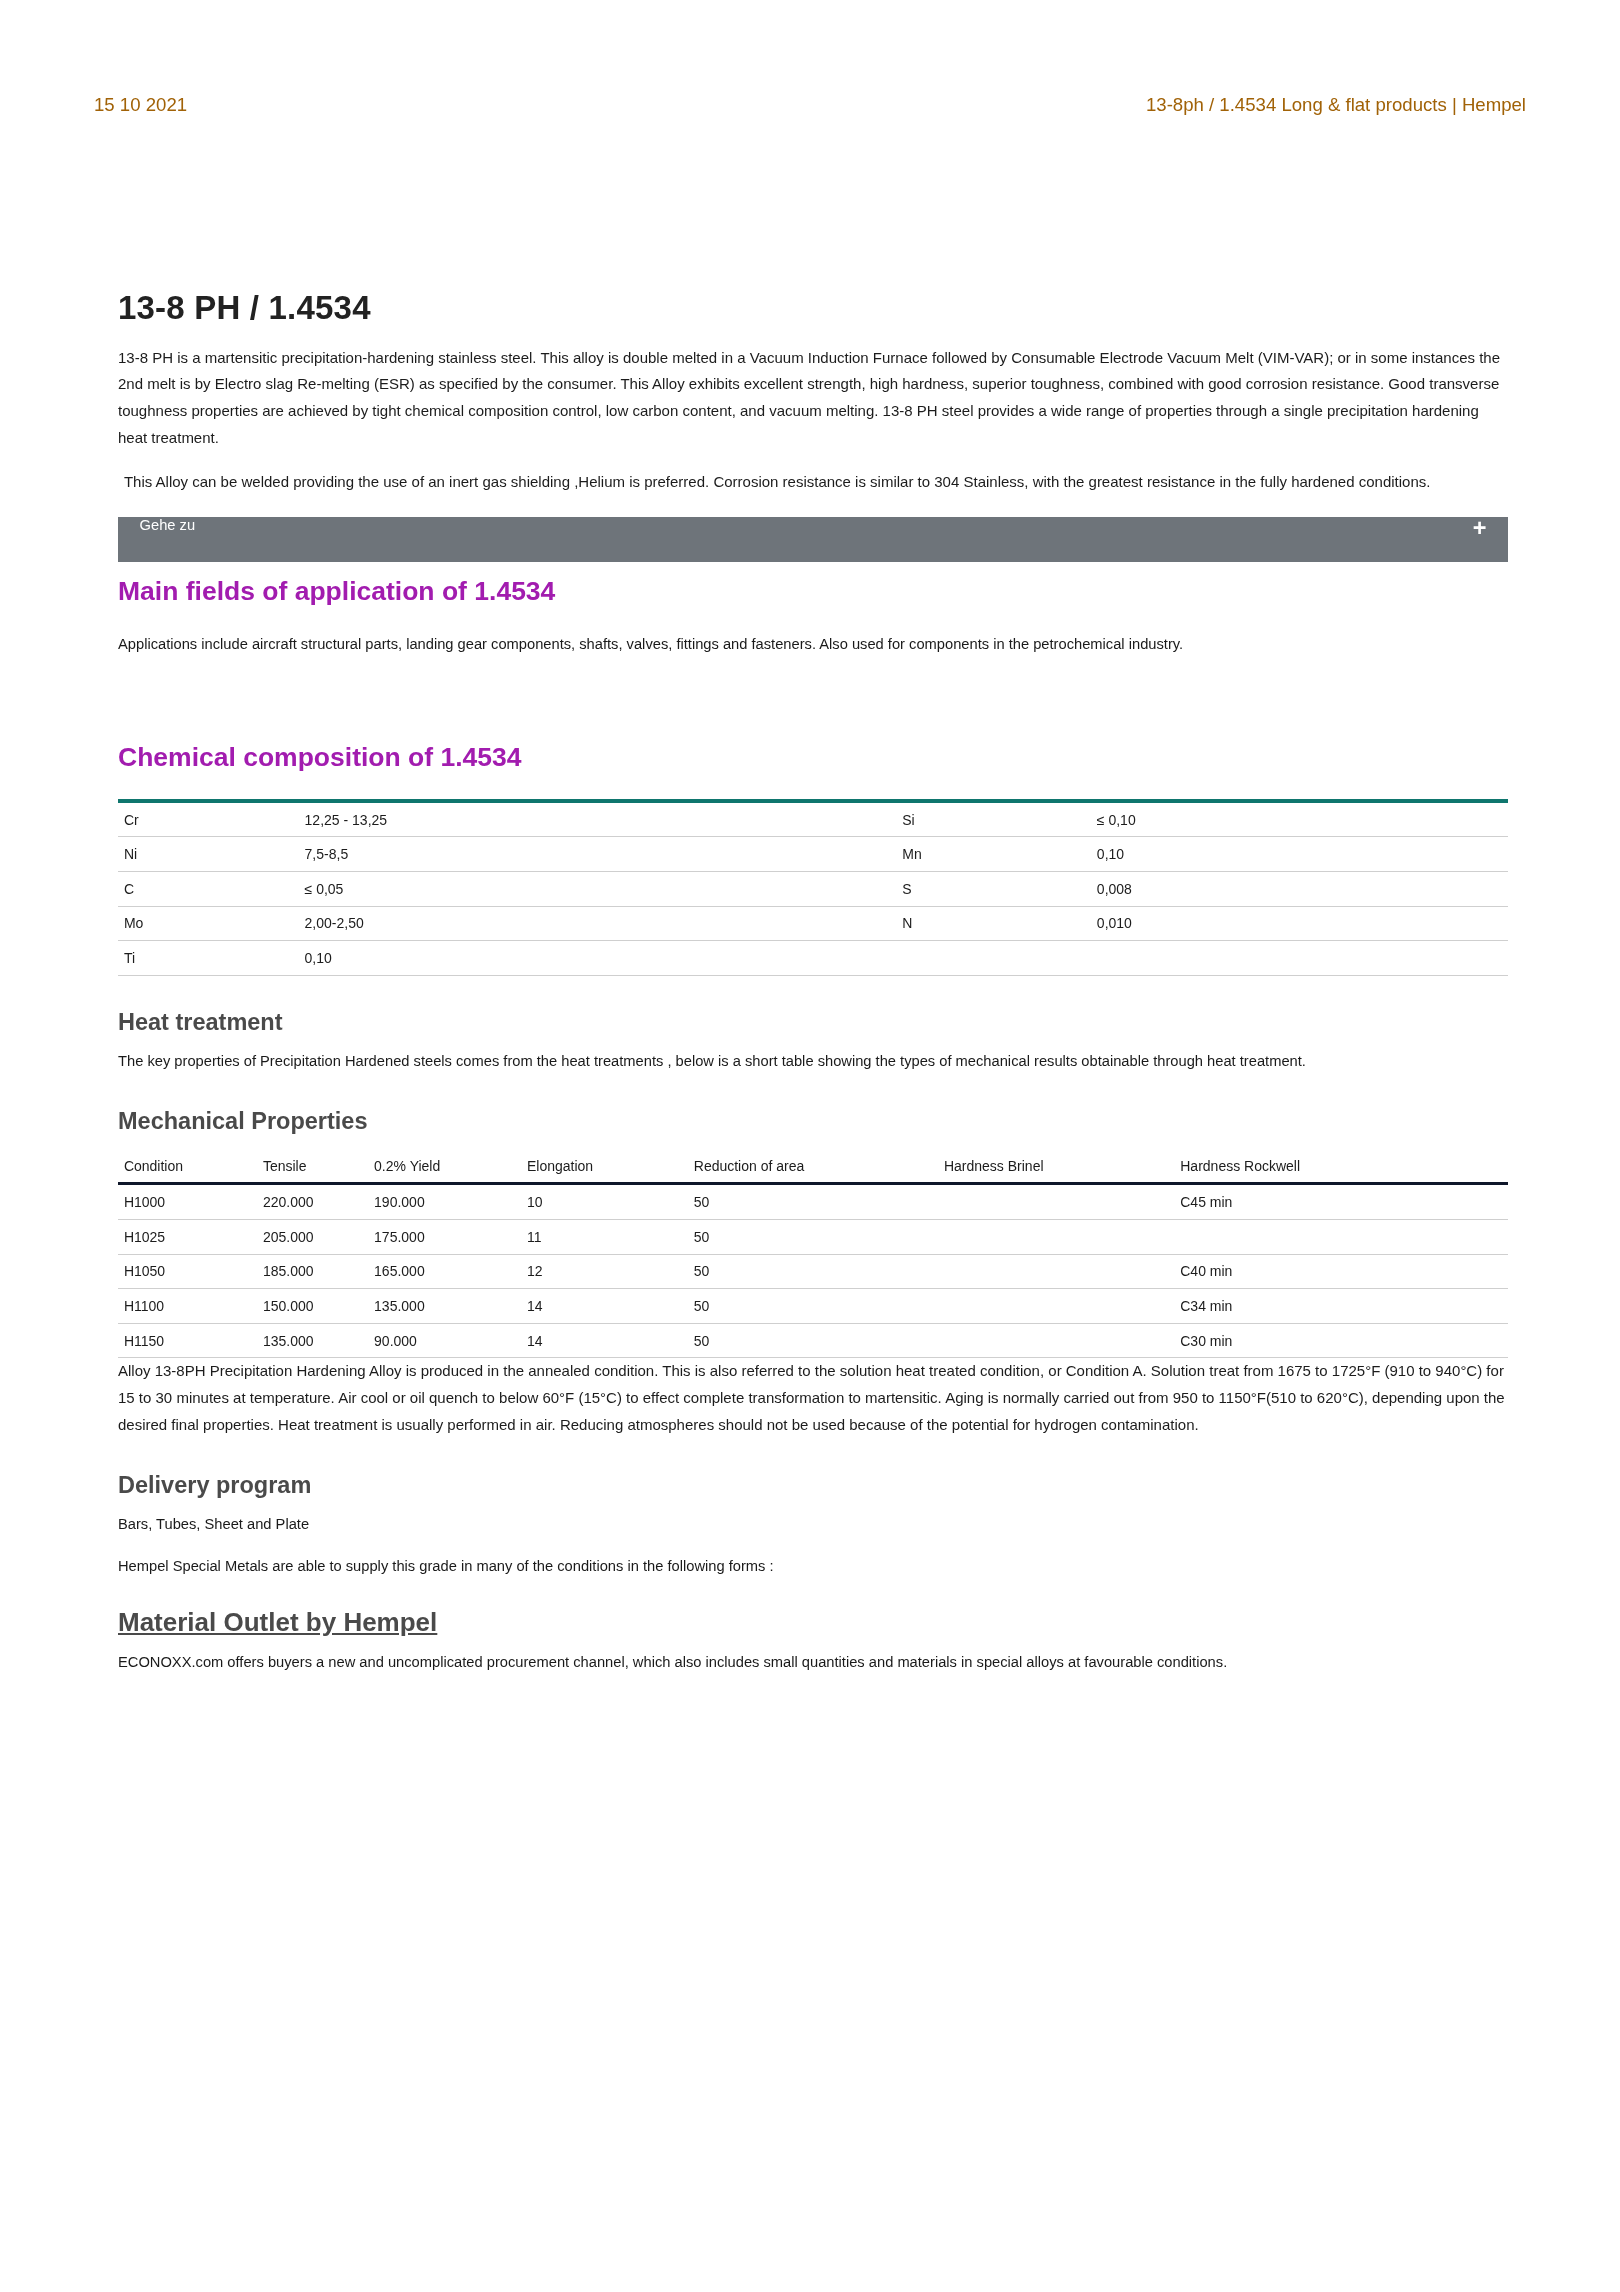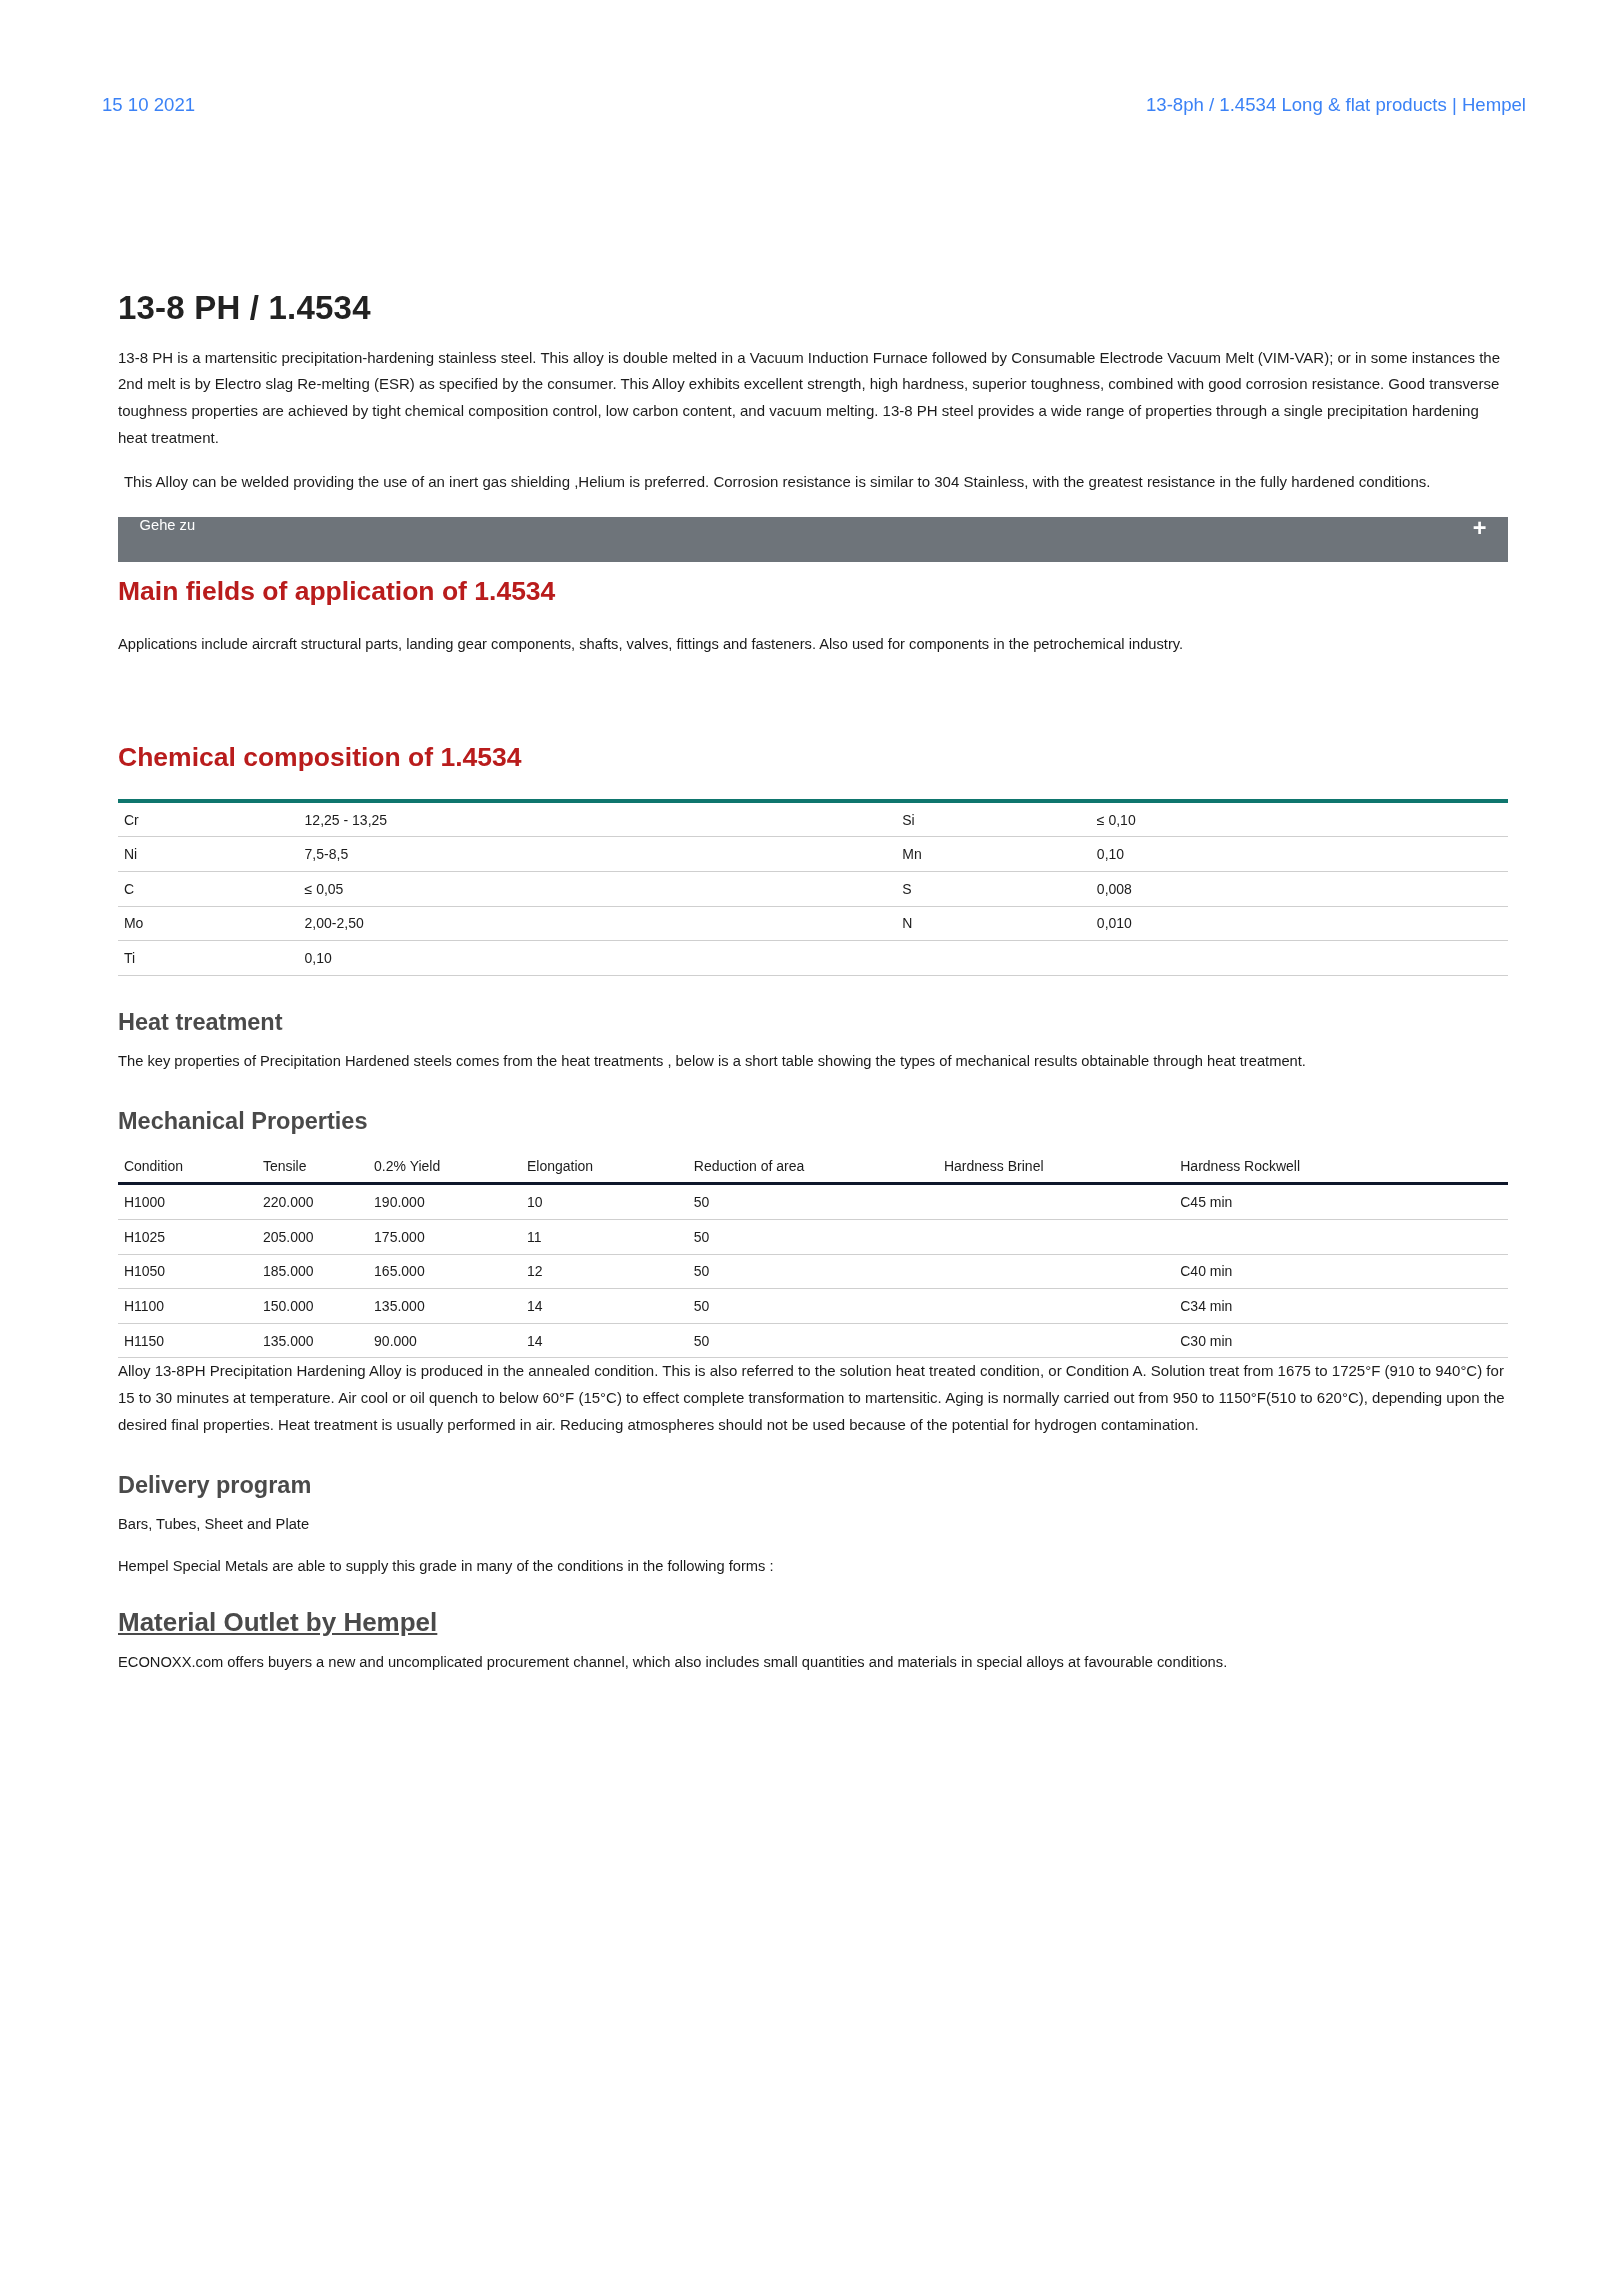--- a/index.html
+++ b/index.html
@@ -25,22 +25,21 @@
   
   .doc-header {
     position: absolute;
     top: 94px;
     left: 94px;
     right: 94px;
     display: flex;
     justify-content: space-between;
     align-items: baseline;
     font-size: 18.6px;
-    color: #3b82f6;
-    margin-left: 8px;
+    color: #a16207;
   }
   .doc-header .date { font-size: 18.6px; }
   .doc-header .title-right { font-size: 18.6px; }
 
   
   .content {
     position: absolute;
     top: 289px;
     left: 118px;
     width: 1390px;
@@ -79,21 +78,21 @@
     line-height: 1;
     font-weight: bold;
     color: #fff;
     user-select: none;
   }
 
   
   h2.section {
     font-size: 26.5px;
     font-weight: bold;
-    color: #b91c1c;
+    color: #a21caf;
     margin: 13.7px 0 25.5px 0;
   }
   h2.section.tight { margin-top: 23.5px; }
   h3.sub {
     font-size: 23.5px;
     font-weight: bold;
     color: #4a4a4a;
     margin: 33px 0 13.7px 0;
   }
   h3.sub.smaller {

